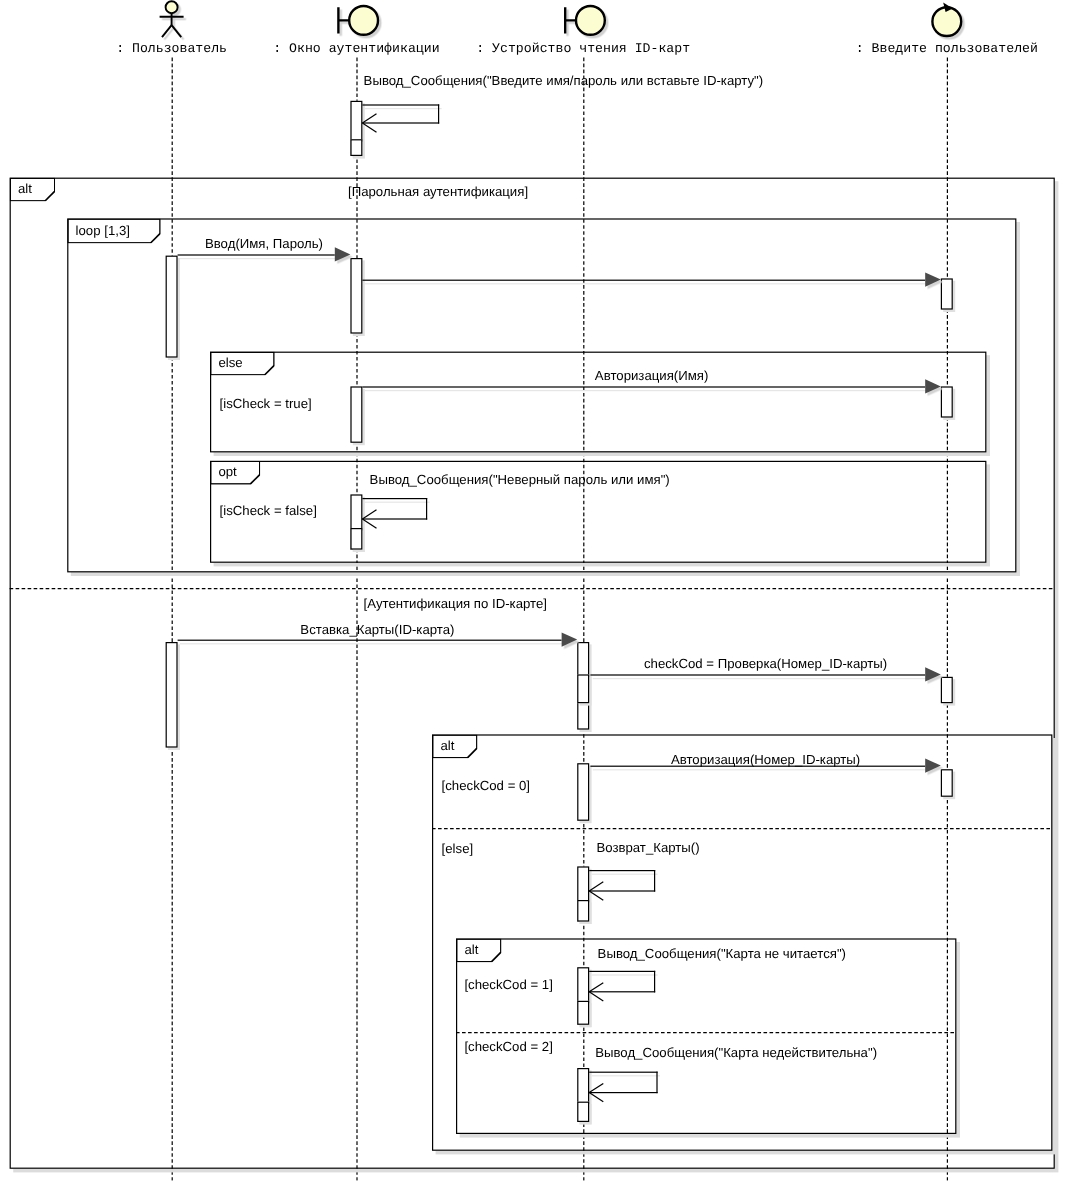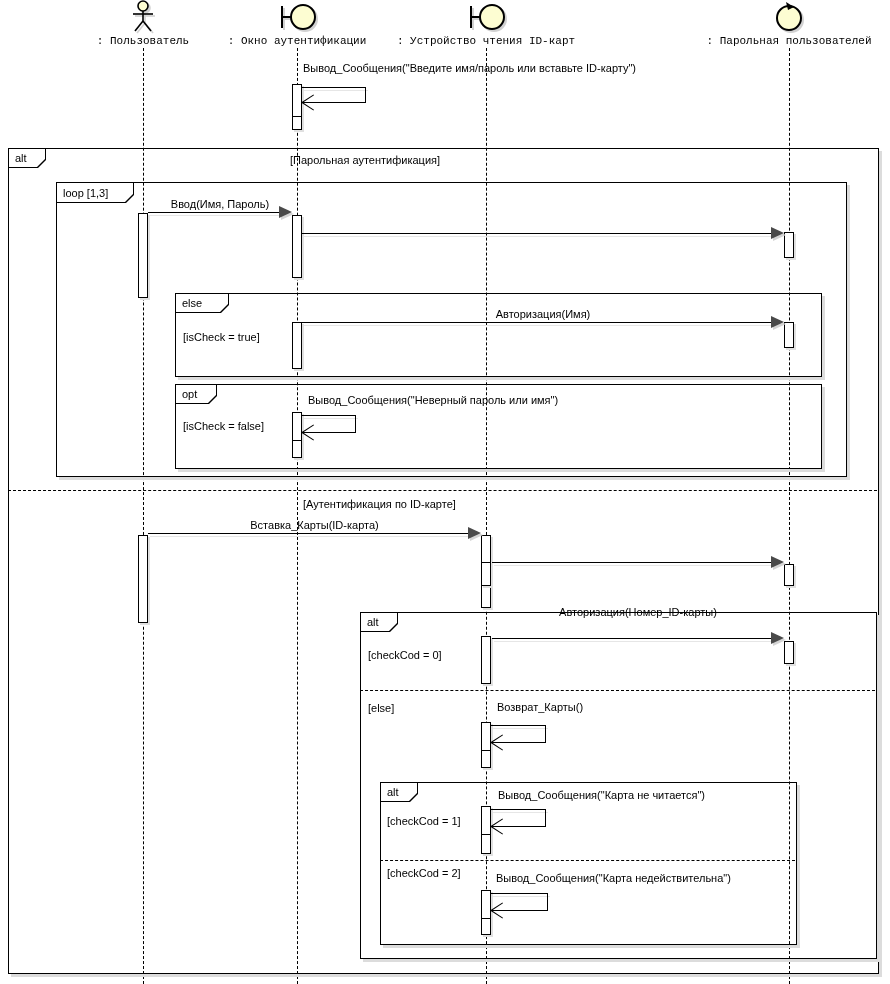--- a/index.html
+++ b/index.html
@@ -77,21 +77,21 @@
     </svg>
   </div>
   <div class="head-label" style="left:486px;top:35px">: Устройство чтения ID-карт</div>
 
   <div class="head-icon" style="left:773px;top:0px">
     <svg width="32" height="32" viewBox="0 0 32 32">
       <circle cx="16" cy="18" r="12" fill="#FDFDD2" stroke="#000" stroke-width="2"></circle>
       <path d="M21,7 L13,2 L15,10 Z" fill="#000"></path>
     </svg>
   </div>
-  <div class="head-label" style="left:789px;top:35px">: Парольная пользователей</div>
+  <div class="head-label" style="left:789px;top:35px">: Введите пользователей</div>
 
   <div class="frag" style="left:8px;top:148px;width:869px;height:824px"></div>
   <div class="pent" style="left:8px;top:148px;width:38px;height:20px">
     <div class="pent-in">
         <span>alt</span>
       </div>
   </div>
   <div class="guard" style="left:290px;top:154px;width:160px;text-align:left">[Парольная аутентификация]</div>
   <div class="dash-h" style="left:8px;top:490px;width:869px"></div>
   <div class="guard" style="left:303px;top:498px;width:180px;text-align:left">[Аутентификация по ID-карте]</div>
@@ -189,24 +189,25 @@
   <div class="mlabel" style="left:308px;top:394px">Вывод_Сообщения("Неверный пароль или имя")</div>
   <div class="hline msgline" style="left:302px;top:415px;width:54px"></div>
   <div class="vline" style="left:355px;top:415px;height:18px"></div>
   <div class="hline" style="left:302px;top:432px;width:54px"></div>
   <div class="oa" style="left:302px;top:424px"></div>
 
   <div class="mlabel" style="left:148px;top:519px;width:333px;text-align:center">Вставка_Карты(ID-карта)</div>
   <div class="hline msgline" style="left:148px;top:533px;width:320px"></div>
   <div class="arr" style="left:468px;top:527px"></div>
 
+  <div class="mlabel" style="left:492px;top:548px;width:292px;text-align:center">checkCod = Проверка(Номер_ID-карты)</div>
   <div class="hline msgline" style="left:492px;top:562px;width:279px"></div>
   <div class="arr" style="left:771px;top:556px"></div>
 
-  <div class="mlabel" style="left:492px;top:606px;width:292px;text-align:center">Авторизация(Номер_ID-карты)</div>
+  <div class="mlabel" style="left:492px;top:628px;width:292px;text-align:center">Авторизация(Номер_ID-карты)</div>
   <div class="hline msgline" style="left:492px;top:638px;width:279px"></div>
   <div class="arr" style="left:771px;top:632px"></div>
 
   <div class="mlabel" style="left:497px;top:701px">Возврат_Карты()</div>
   <div class="hline msgline" style="left:491px;top:725px;width:55px"></div>
   <div class="vline" style="left:545px;top:725px;height:18px"></div>
   <div class="hline" style="left:491px;top:742px;width:55px"></div>
   <div class="oa" style="left:491px;top:734px"></div>
 
   <div class="mlabel" style="left:498px;top:789px">Вывод_Сообщения("Карта не читается")</div>

